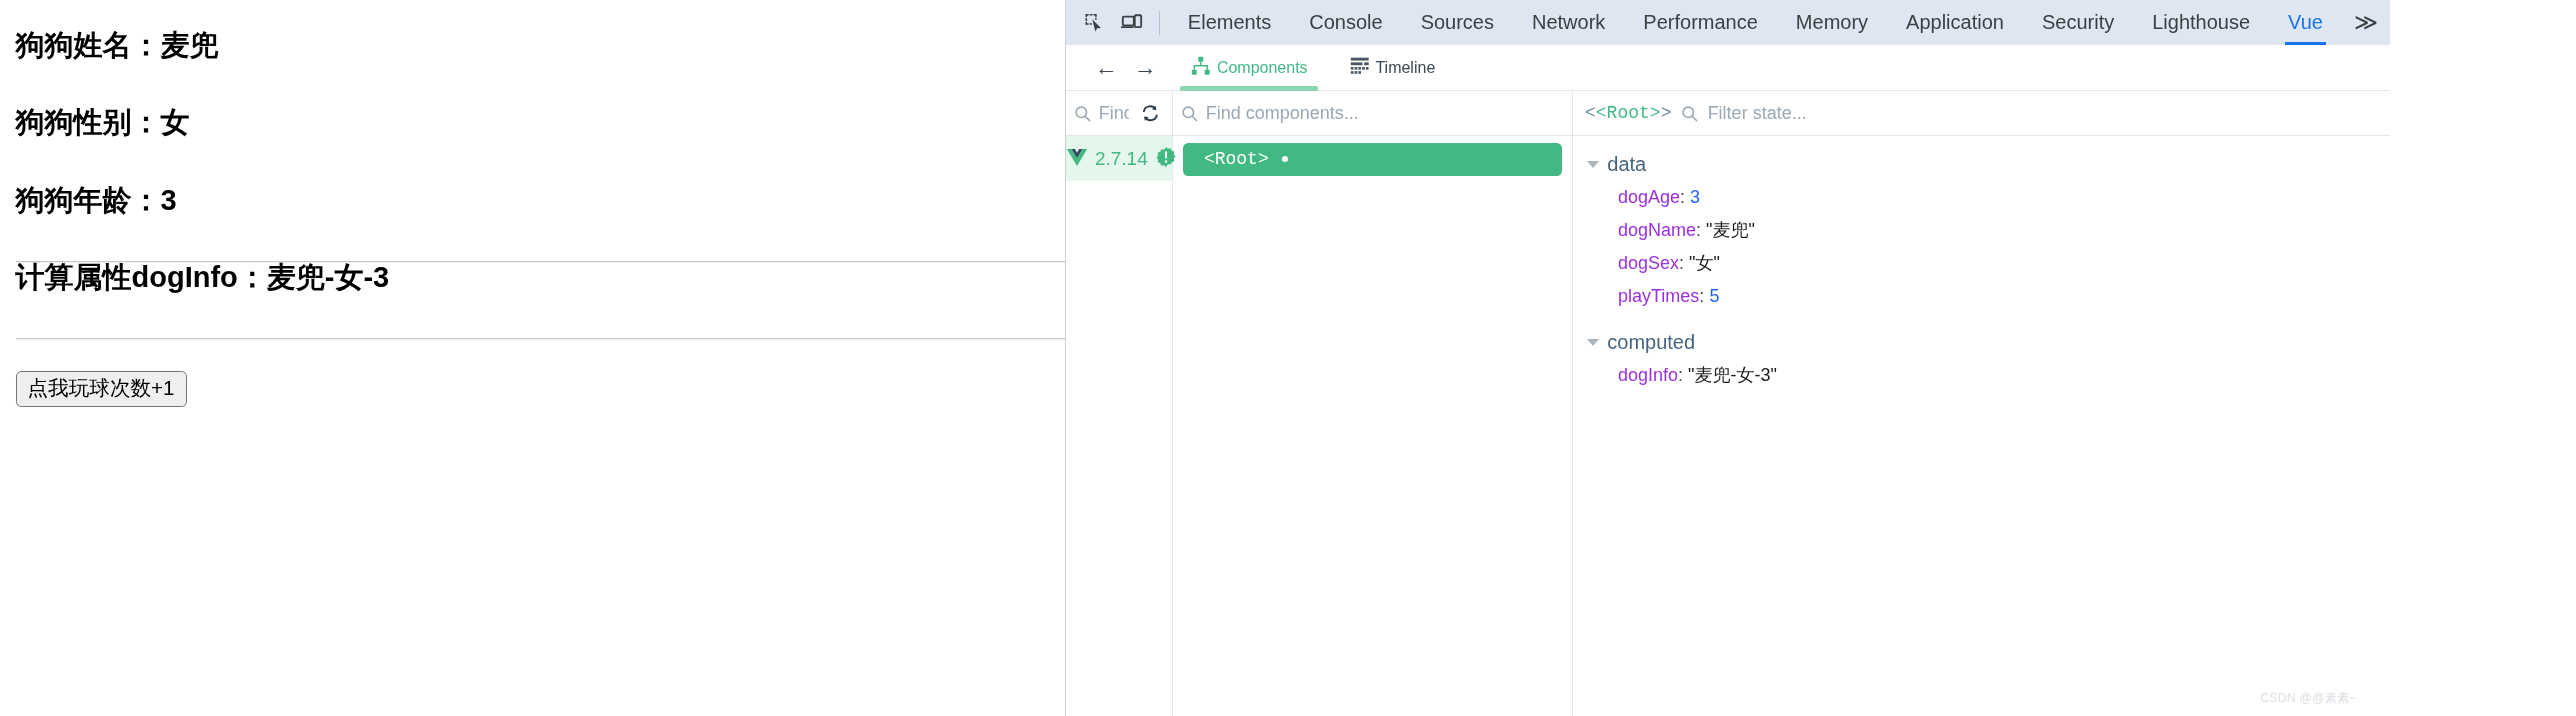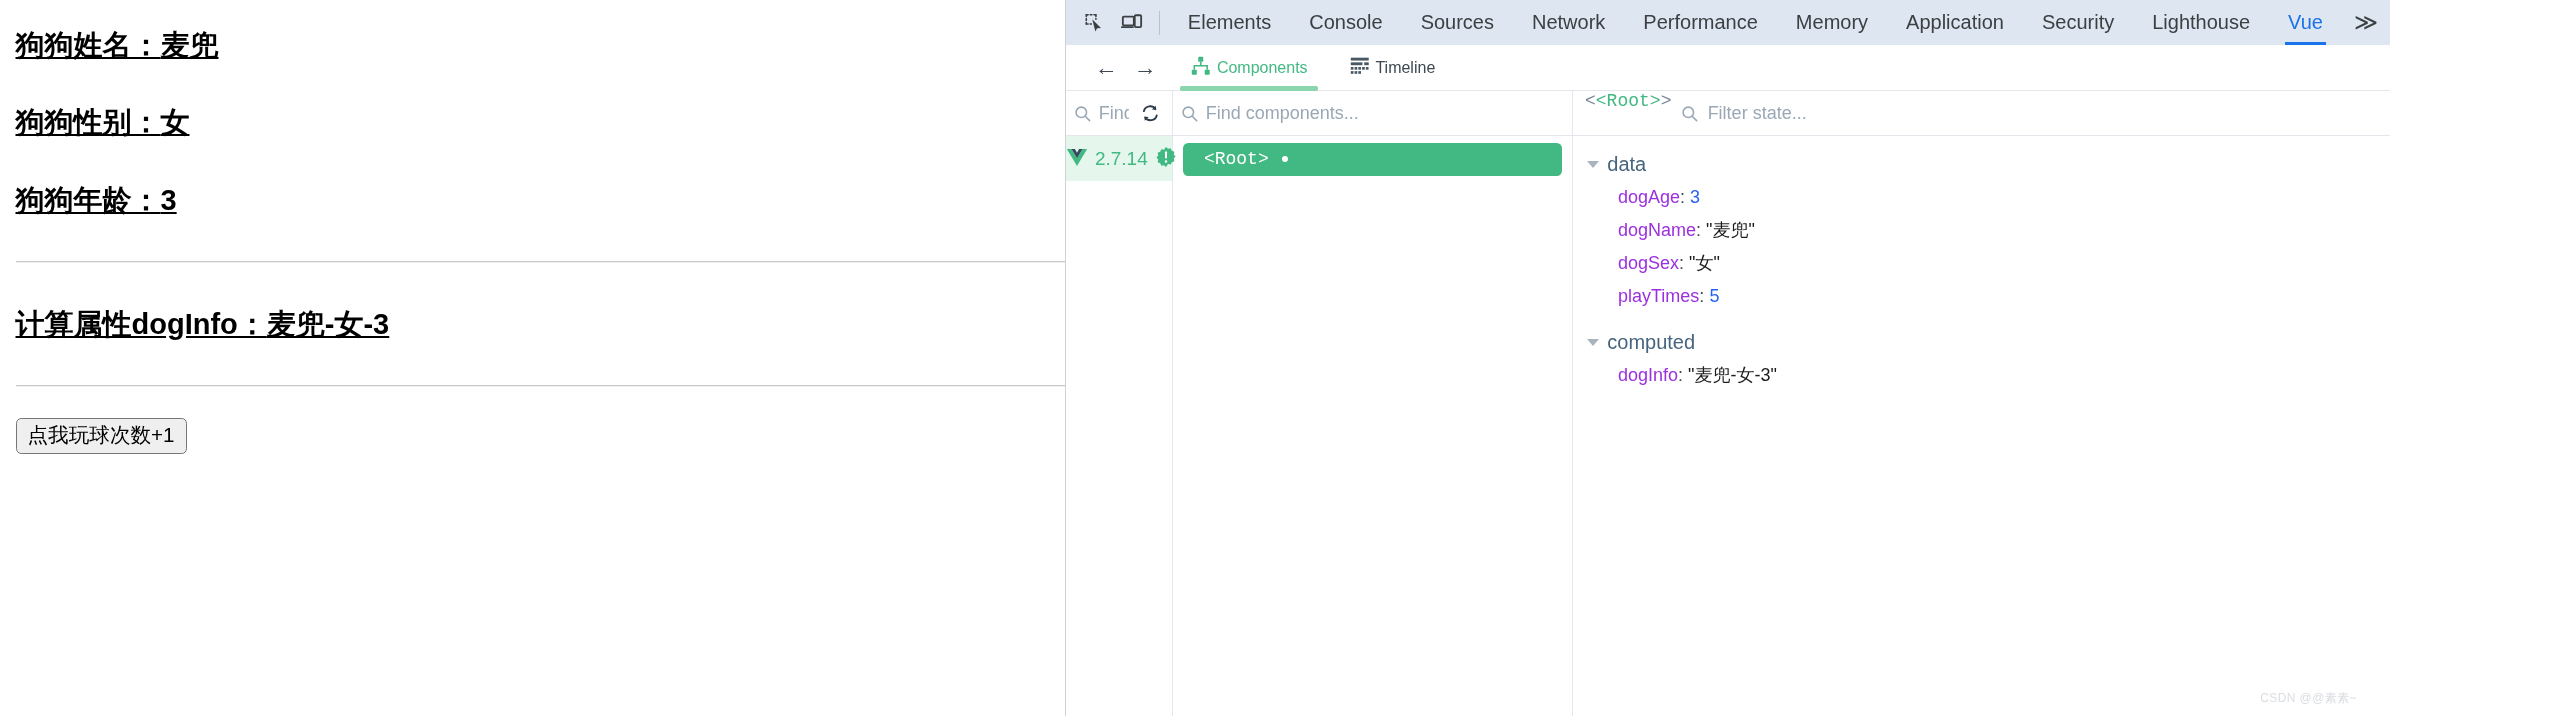--- a/index.html
+++ b/index.html
@@ -10,42 +10,41 @@
     overflow: hidden;
   }
   .screen { display: flex; width: 2576px; height: 716px; }
 
   
   .page-pane {
     width: 1065px; height: 716px;
     background: #ffffff;
     padding: 0 15.5px;
     position: relative;
-    text-decoration: underline;
   }
   .page-line {
     font-size: 29px;
     font-weight: bold;
     color: #000000;
     line-height: 1;
     padding: 0;
   }
   .s1 { margin-top: 31px; }
   .s2 { margin-top: 48px; }
   .s3 { margin-top: 49px; }
   .hr {
     border: none;
     border-top: 1.7px solid #c8c8c8;
     border-bottom: 0.9px solid #f0f0f0;
     margin: 0;
     height: 0;
     width: 1049px;
   }
   .hr1 { margin-top: 46px; }
-  .s4 { margin-top: 47px; }
+  .s4 { }
   .hr2 { margin-top: 46px; }
   .s5 { margin-top: 48px; }
   .play-btn {
     margin-top: 31px;
     display: inline-block;
     font-family: "Liberation Sans", sans-serif;
     font-size: 20.6px;
     color: #000000;
     background: #efefef;
     border: 1.7px solid #767676;
@@ -182,21 +181,21 @@
     height: 33px;
     display: flex; align-items: center;
     padding-left: 20.6px; gap: 13.7px;
     cursor: pointer;
   }
   .root-node .nm { color: #ffffff; font-size: 18px; font-family: "Liberation Mono", monospace; }
   .root-node .dot { width: 6px; height: 6px; border-radius: 50%; background: #ffffff; }
 
   .state-header {
     height: 45px; flex: 0 0 45px;
-    display: flex; gap: 8.6px;
+    display: flex; align-items: center; gap: 8.6px;
     border-bottom: 0.9px solid #e3e6ea;
     padding: 0 12px;
   }
   .state-root-label {
     font-size: 18px; font-family: "Liberation Mono", monospace; color: #758595;
   }
   .state-root-label b { color: #42b883; font-weight: normal; }
 
   .state-body { flex: 1 1 auto; padding-top: 12px; overflow: hidden; }
   .grp {

